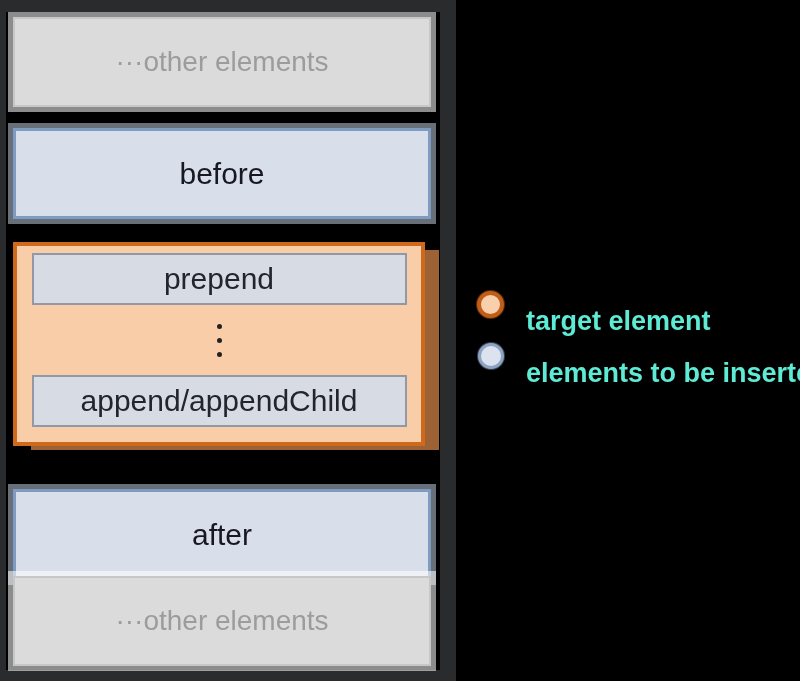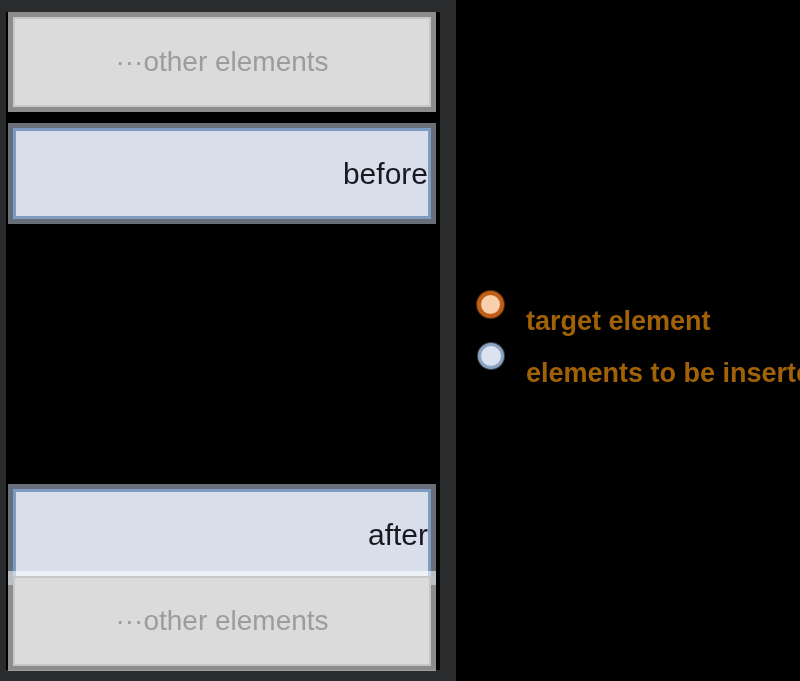--- a/index.html
+++ b/index.html
@@ -47,21 +47,20 @@
     color: #9c9c9c;
     font-size: 28px;
   }
   .box.blue {
     height: 91px;
     background: #d9dfea;
     border: 3px solid #7e9cc2;
     box-shadow: 0 0 0 5px rgba(190,203,219,0.55);
     color: #181822;
     font-size: 30px;
-    justify-content: flex-end;
   }
   .gray1 { top: 5px; }
   .before { top: 116px; }
   .after { top: 449px; margin-top: 28px; }
   .gray2 { top: 564px; }
 
   
   .target-group {
     position: absolute;
     left: 7px;
@@ -130,40 +129,53 @@
   .swatch.blue {
     width: 26px;
     height: 26px;
     background: #dde3ee;
     border: 3px solid #8ca4c2;
     box-shadow: 0 0 0 1px rgba(140,164,194,0.4);
   }
   .legend-label {
     font-size: 27px;
     font-weight: 600;
-    color: #a16207;
+    color: #5eead4;
     white-space: nowrap;
     margin-top: 34px;
   }
 </style>
 </head>
 <body>
 
 <div class="stage">
 
   <div class="container">
 
     <div class="box gray gray1">
       <span>···other elements</span>
     </div>
 
     <div class="box blue before">
       <span>before</span>
     </div>
 
+    <div class="target-group">
+      <div class="inner-box">
+        <span>prepend</span>
+      </div>
+      <div class="vdots">
+        <i></i>
+          <i></i>
+          <i></i>
+      </div>
+      <div class="inner-box">
+        <span>append/appendChild</span>
+      </div>
+    </div>
 
     <div class="box blue after">
       <span>after</span>
     </div>
 
     <div class="box gray gray2">
       <span>···other elements</span>
     </div>
 
   </div>

